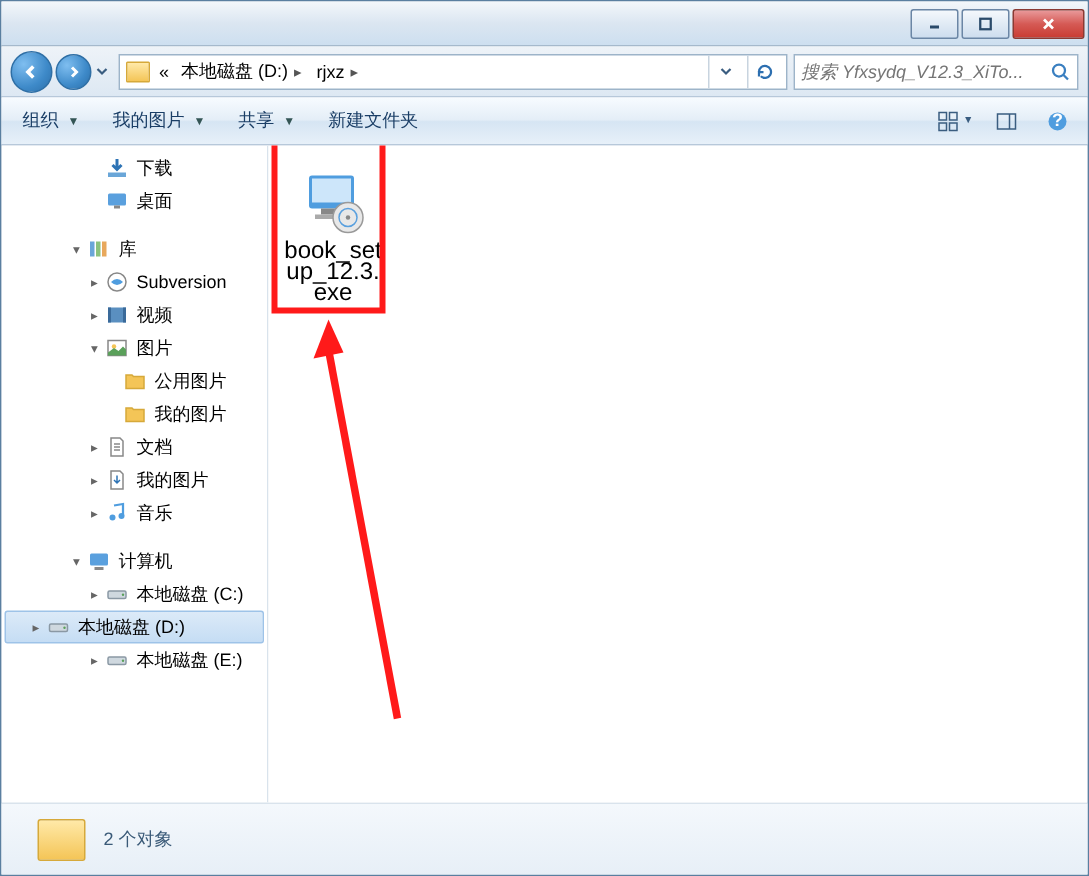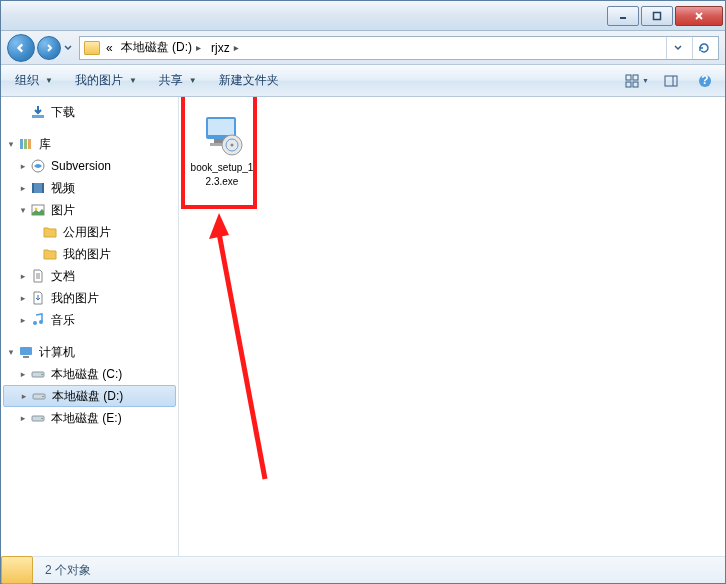--- a/index.html
+++ b/index.html
@@ -31,36 +31,36 @@
 
 .toolbar { height:32px; background: linear-gradient(to bottom,#f7fbff 0%, #e4eef7 48%, #d6e5f3 52%, #e7f0f9 100%); display:flex; align-items:center; padding:0 8px; gap:10px; border-bottom:1px solid #b7c8da;}
 .tool-item { display:flex; align-items:center; gap:4px; color:#1a3e66; cursor:pointer; padding:3px 6px;}
 .tool-item .drop { font-size:8px; color:#355; margin-left:2px;}
 .tool-spacer { flex:1; }
 .tool-icon-btn { width:24px;height:22px; display:flex;align-items:center;justify-content:center; cursor:pointer; color:#3a5d80;}
 
 
 .body { flex:1; display:flex; overflow:hidden;}
 .sidebar { width:178px; border-right:1px solid #d9e3ec; background:#fff; overflow:auto; padding:4px 0;}
-.tree-item { display:flex; align-items:center; height:22px; cursor:pointer; padding-right:4px;}
+.tree-item { display:flex; align-items:center; height:22px; cursor:pointer; padding-right:4px;margin-left:40px;}
 .tree-item.selected { background: linear-gradient(to bottom,#dceaf8,#c5ddf4); border:1px solid #9ec3e8; border-radius:2px; margin:0 2px; padding-right:2px; height:22px;}
 .tree-spacer { display:inline-block; }
 .tree-toggle { width:12px; display:inline-flex; justify-content:center; color:#666; font-size:9px;}
 .tree-icon { width:18px; height:16px; display:inline-flex; align-items:center; justify-content:center; margin-right:4px;}
 .tree-label { white-space:nowrap; overflow:hidden; text-overflow:ellipsis;}
 .tree-group-gap { height:10px; }
 
 
 .content { flex:1; background:#fff; position:relative; padding:10px 6px; display:flex; align-content:flex-start; flex-wrap:wrap; gap:6px;}
 .file-item { width:74px; display:flex; flex-direction:column; align-items:center; text-align:center; cursor:pointer; padding:4px 2px;}
 .file-icon { width:48px; height:48px; display:flex; align-items:center; justify-content:center; margin-bottom:2px;}
-.file-label { font-size:10px; line-height:14px; word-break:break-all; color:#000;}
-
-
-.statusbar { height:27px; border-top:1px solid #d9e3ec; background:linear-gradient(to bottom,#f4f8fc,#e7eff7); display:flex; align-items:center; padding:0 0; gap:12px;}
+.file-label { font-size:16px; line-height:14px; word-break:break-all; color:#000;}
+
+
+.statusbar { height:48px; border-top:1px solid #d9e3ec; background:linear-gradient(to bottom,#f4f8fc,#e7eff7); display:flex; align-items:center; padding:0 24px; gap:12px;}
 .status-folder { width:32px;height:28px; background:linear-gradient(to bottom,#ffe9a8,#f4c557); border:1px solid #d6a93a; border-radius:2px;}
 .status-text { color:#3a5a78; }
 
 
 .annot-box { position:absolute; border:4px solid #ff1a1a; pointer-events:none; z-index:5; }
 .annotation svg { position:absolute; pointer-events:none; z-index:5;}
 
 
 .ico-generic { width:16px;height:16px; }
 </style>
@@ -125,20 +125,27 @@
             <path d="M1 1 L4 4 L7 1" fill="none" stroke="#3a5d80" stroke-width="1.5"></path>
           </svg>
         </div>
       <div class="addr-btn">
           <svg width="12" height="12" viewBox="0 0 12 12">
             <path d="M2 6 a4 4 0 1 1 1.2 2.8" fill="none" stroke="#2d6fb0" stroke-width="1.5"></path>
             <path d="M2 9 L2 6 L5 6" fill="none" stroke="#2d6fb0" stroke-width="1.5"></path>
           </svg>
         </div>
     </div>
+    <div class="searchbox">
+      <input placeholder="搜索 Yfxsydq_V12.3_XiTo..." style="">
+      <svg class="search-ico" viewBox="0 0 14 14">
+          <circle cx="6" cy="6" r="4" fill="none" stroke="#3a7fc0" stroke-width="1.5"></circle>
+          <line x1="9" y1="9" x2="12" y2="12" stroke="#3a7fc0" stroke-width="1.5"></line>
+        </svg>
+    </div>
   </div>
 
   <div class="toolbar">
     <div class="tool-item">
         <span>组织</span>
         <span class="drop">▼</span>
       </div>
     <div class="tool-item">
         <span>我的图片</span>
         <span class="drop">▼</span>
@@ -179,20 +186,30 @@
     <div class="sidebar">
       <div class="tree-item">
           <span class="tree-spacer" style="width:28px"></span>
           <span class="tree-icon">
             <svg class="ico-generic" viewBox="0 0 16 16">
               <rect x="2" y="11" width="12" height="3" fill="#6aa6d8"></rect>
               <path d="M8 2 L8 9 M5 6 L8 9 L11 6" stroke="#2d73b5" stroke-width="2" fill="none"></path>
             </svg>
           </span>
           <span class="tree-label">下载</span>
+        </div>
+      <div class="tree-item">
+          <span class="tree-spacer" style="width:28px"></span>
+          <span class="tree-icon">
+            <svg class="ico-generic" viewBox="0 0 16 16">
+              <rect x="2" y="3" width="12" height="8" rx="1" fill="#5aa0de"></rect>
+              <rect x="6" y="11" width="4" height="2" fill="#888"></rect>
+            </svg>
+          </span>
+          <span class="tree-label">桌面</span>
         </div>
 
       <div class="tree-group-gap"></div>
 
       <div class="tree-item">
           <span class="tree-spacer" style="width:4px"></span>
           <span class="tree-toggle">▾</span>
           <span class="tree-icon">
             <svg class="ico-generic" viewBox="0 0 16 16">
               <rect x="2" y="3" width="3" height="10" fill="#6aa6d8"></rect>

